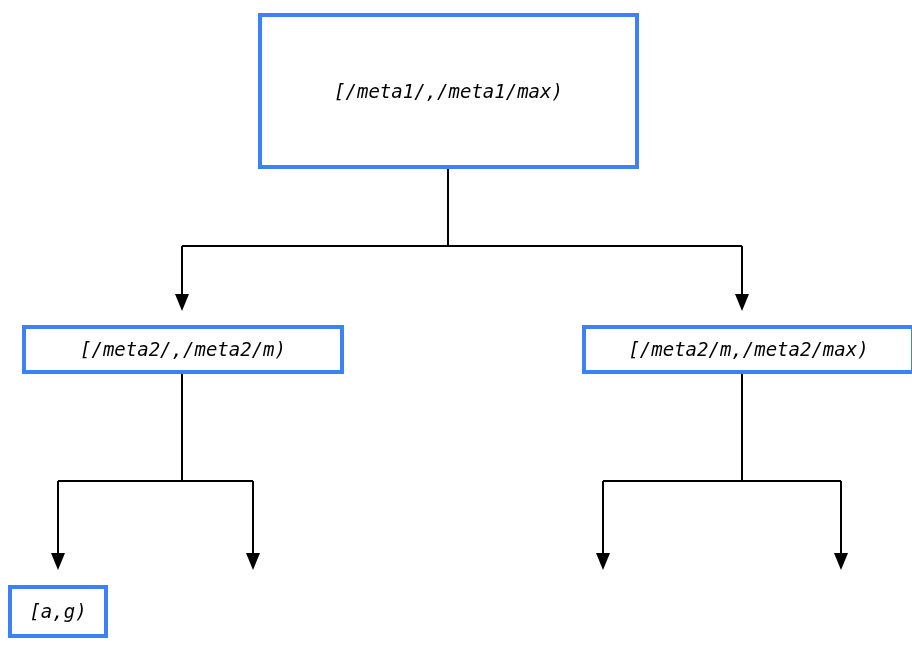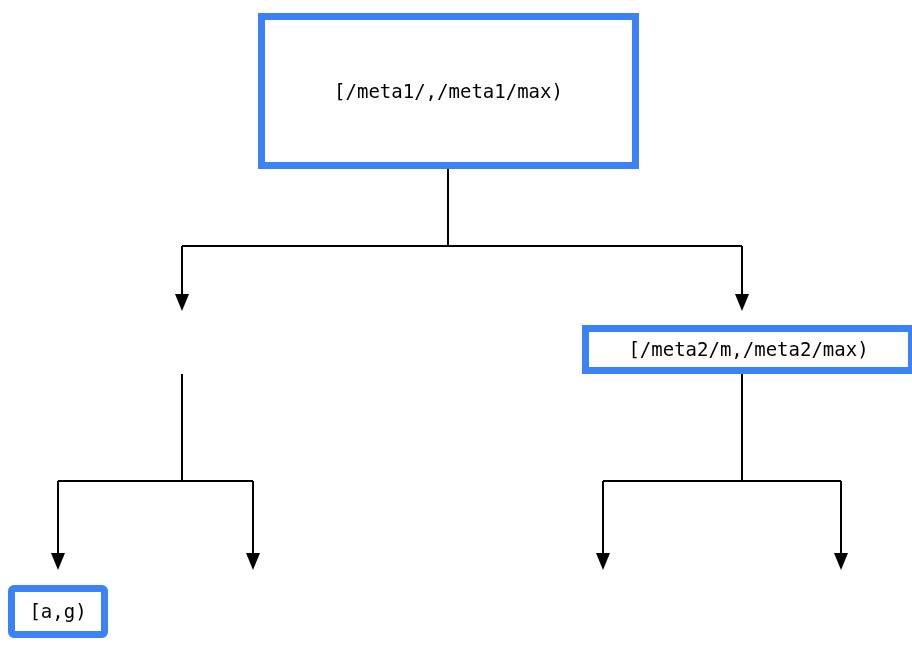--- a/index.html
+++ b/index.html
@@ -27,33 +27,34 @@
     stroke: #000000;
     stroke-width: 2;
   }
   .edges-layer polygon {
     fill: #000000;
     stroke: none;
   }
   .node {
     position: absolute;
     box-sizing: border-box;
-    border: 7px solid #3b82f6;
+    border: 4px solid #3b82f6;
     background: #ffffff;
     display: flex;
     align-items: center;
     justify-content: center;
     font-size: 19px;
     line-height: 1;
     white-space: nowrap;
+    font-style: italic;
   }
   .node-root      { left: 258px; top: 13px;  width: 381px; height: 156px; }
   .node-mid-left  { left: 22px;  top: 325px; width: 322px; height: 49px;  }
   .node-mid-right { left: 582px; top: 325px; width: 333px; height: 49px;  }
-  .node-leaf-ag   { left: 8px;   top: 585px; width: 100px; height: 53px; border-radius: 6px;  }
+  .node-leaf-ag   { left: 8px;   top: 585px; width: 100px; height: 53px;  }
   .node-leaf-gm   { left: 204px; top: 585px; width: 99px;  height: 53px;  }
   .node-leaf-ms   { left: 553px; top: 585px; width: 101px; height: 53px;  }
   .node-leaf-smax { left: 778px; top: 585px; width: 126px; height: 53px;  }
 </style>
 </head>
 <body>
 
 <div class="canvas">
 
   <svg class="edges-layer" width="912" height="652" viewBox="0 0 912 652" aria-hidden="true">
@@ -77,20 +78,23 @@
     <line x1="603" y1="481" x2="603" y2="554"></line>
     <polygon points="596,553 610,553 603,570"></polygon>
     <line x1="841" y1="481" x2="841" y2="554"></line>
     <polygon points="834,553 848,553 841,570"></polygon>
   </svg>
 
   <div class="node node-root">
     <span>[/meta1/,/meta1/max)</span>
   </div>
 
+  <div class="node node-mid-left">
+    <span>[/meta2/,/meta2/m)</span>
+  </div>
 
   <div class="node node-mid-right">
     <span>[/meta2/m,/meta2/max)</span>
   </div>
 
   <div class="node node-leaf-ag">
     <span>[a,g)</span>
   </div>
 
 

